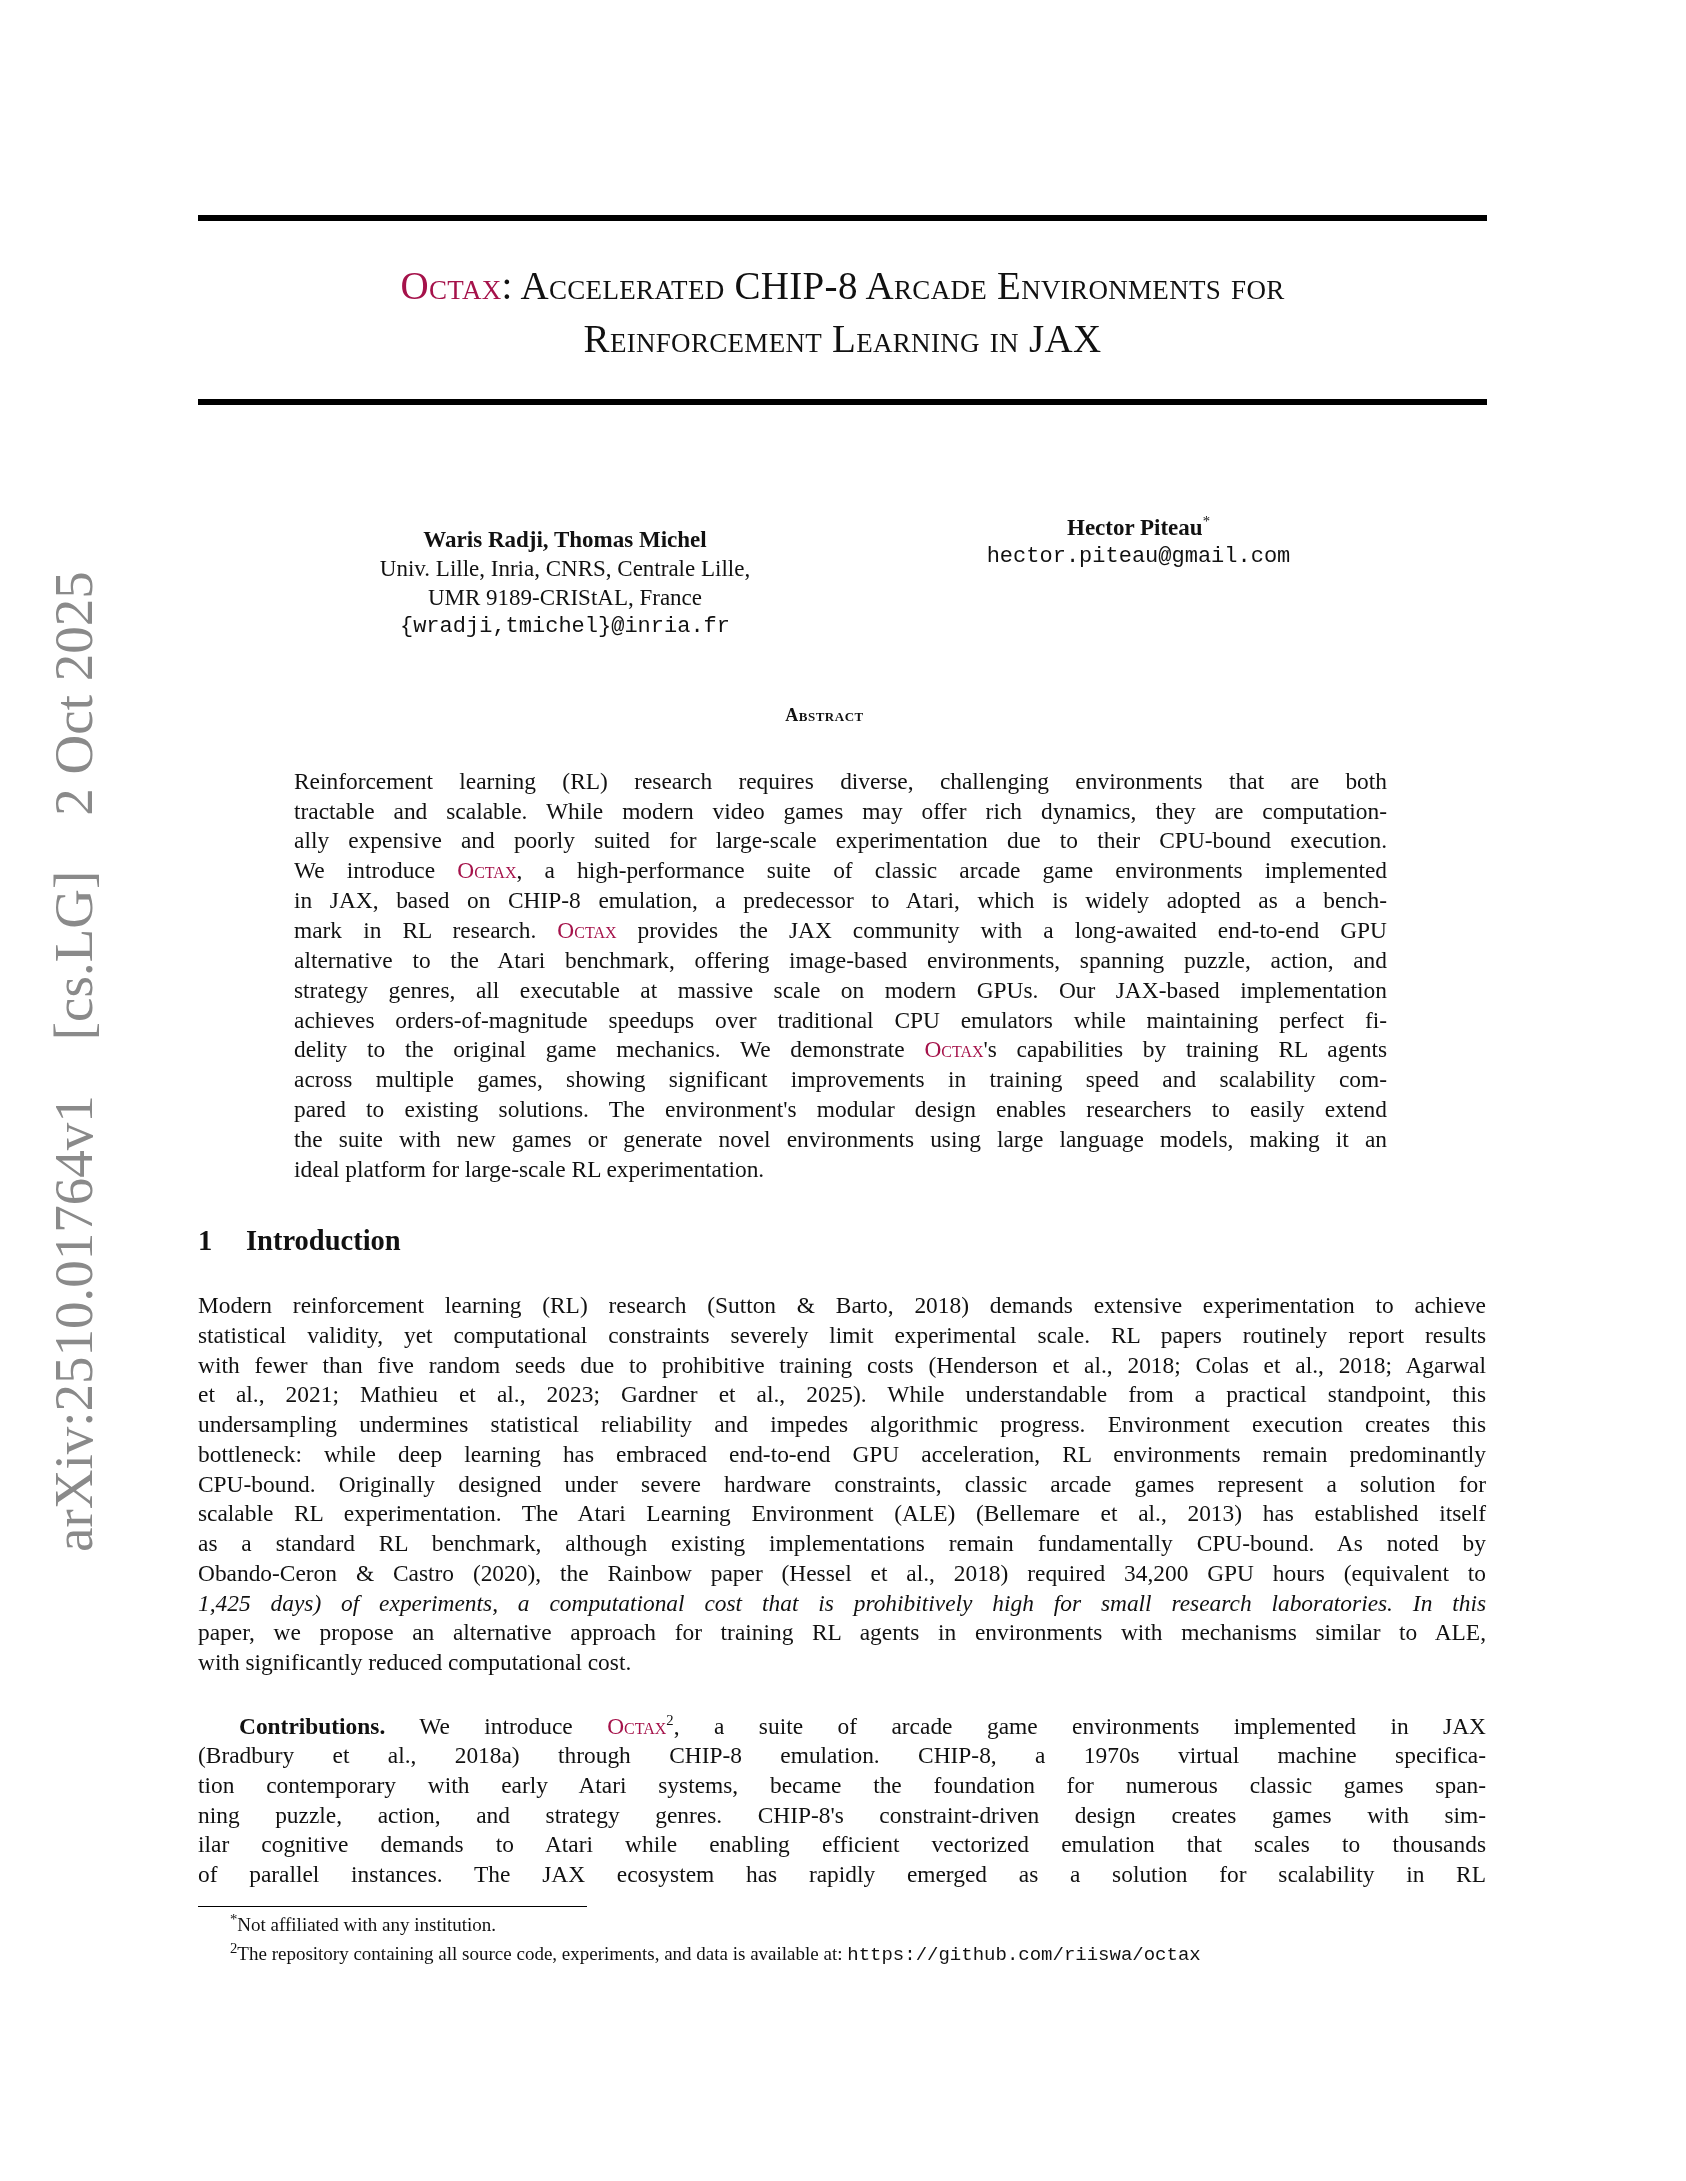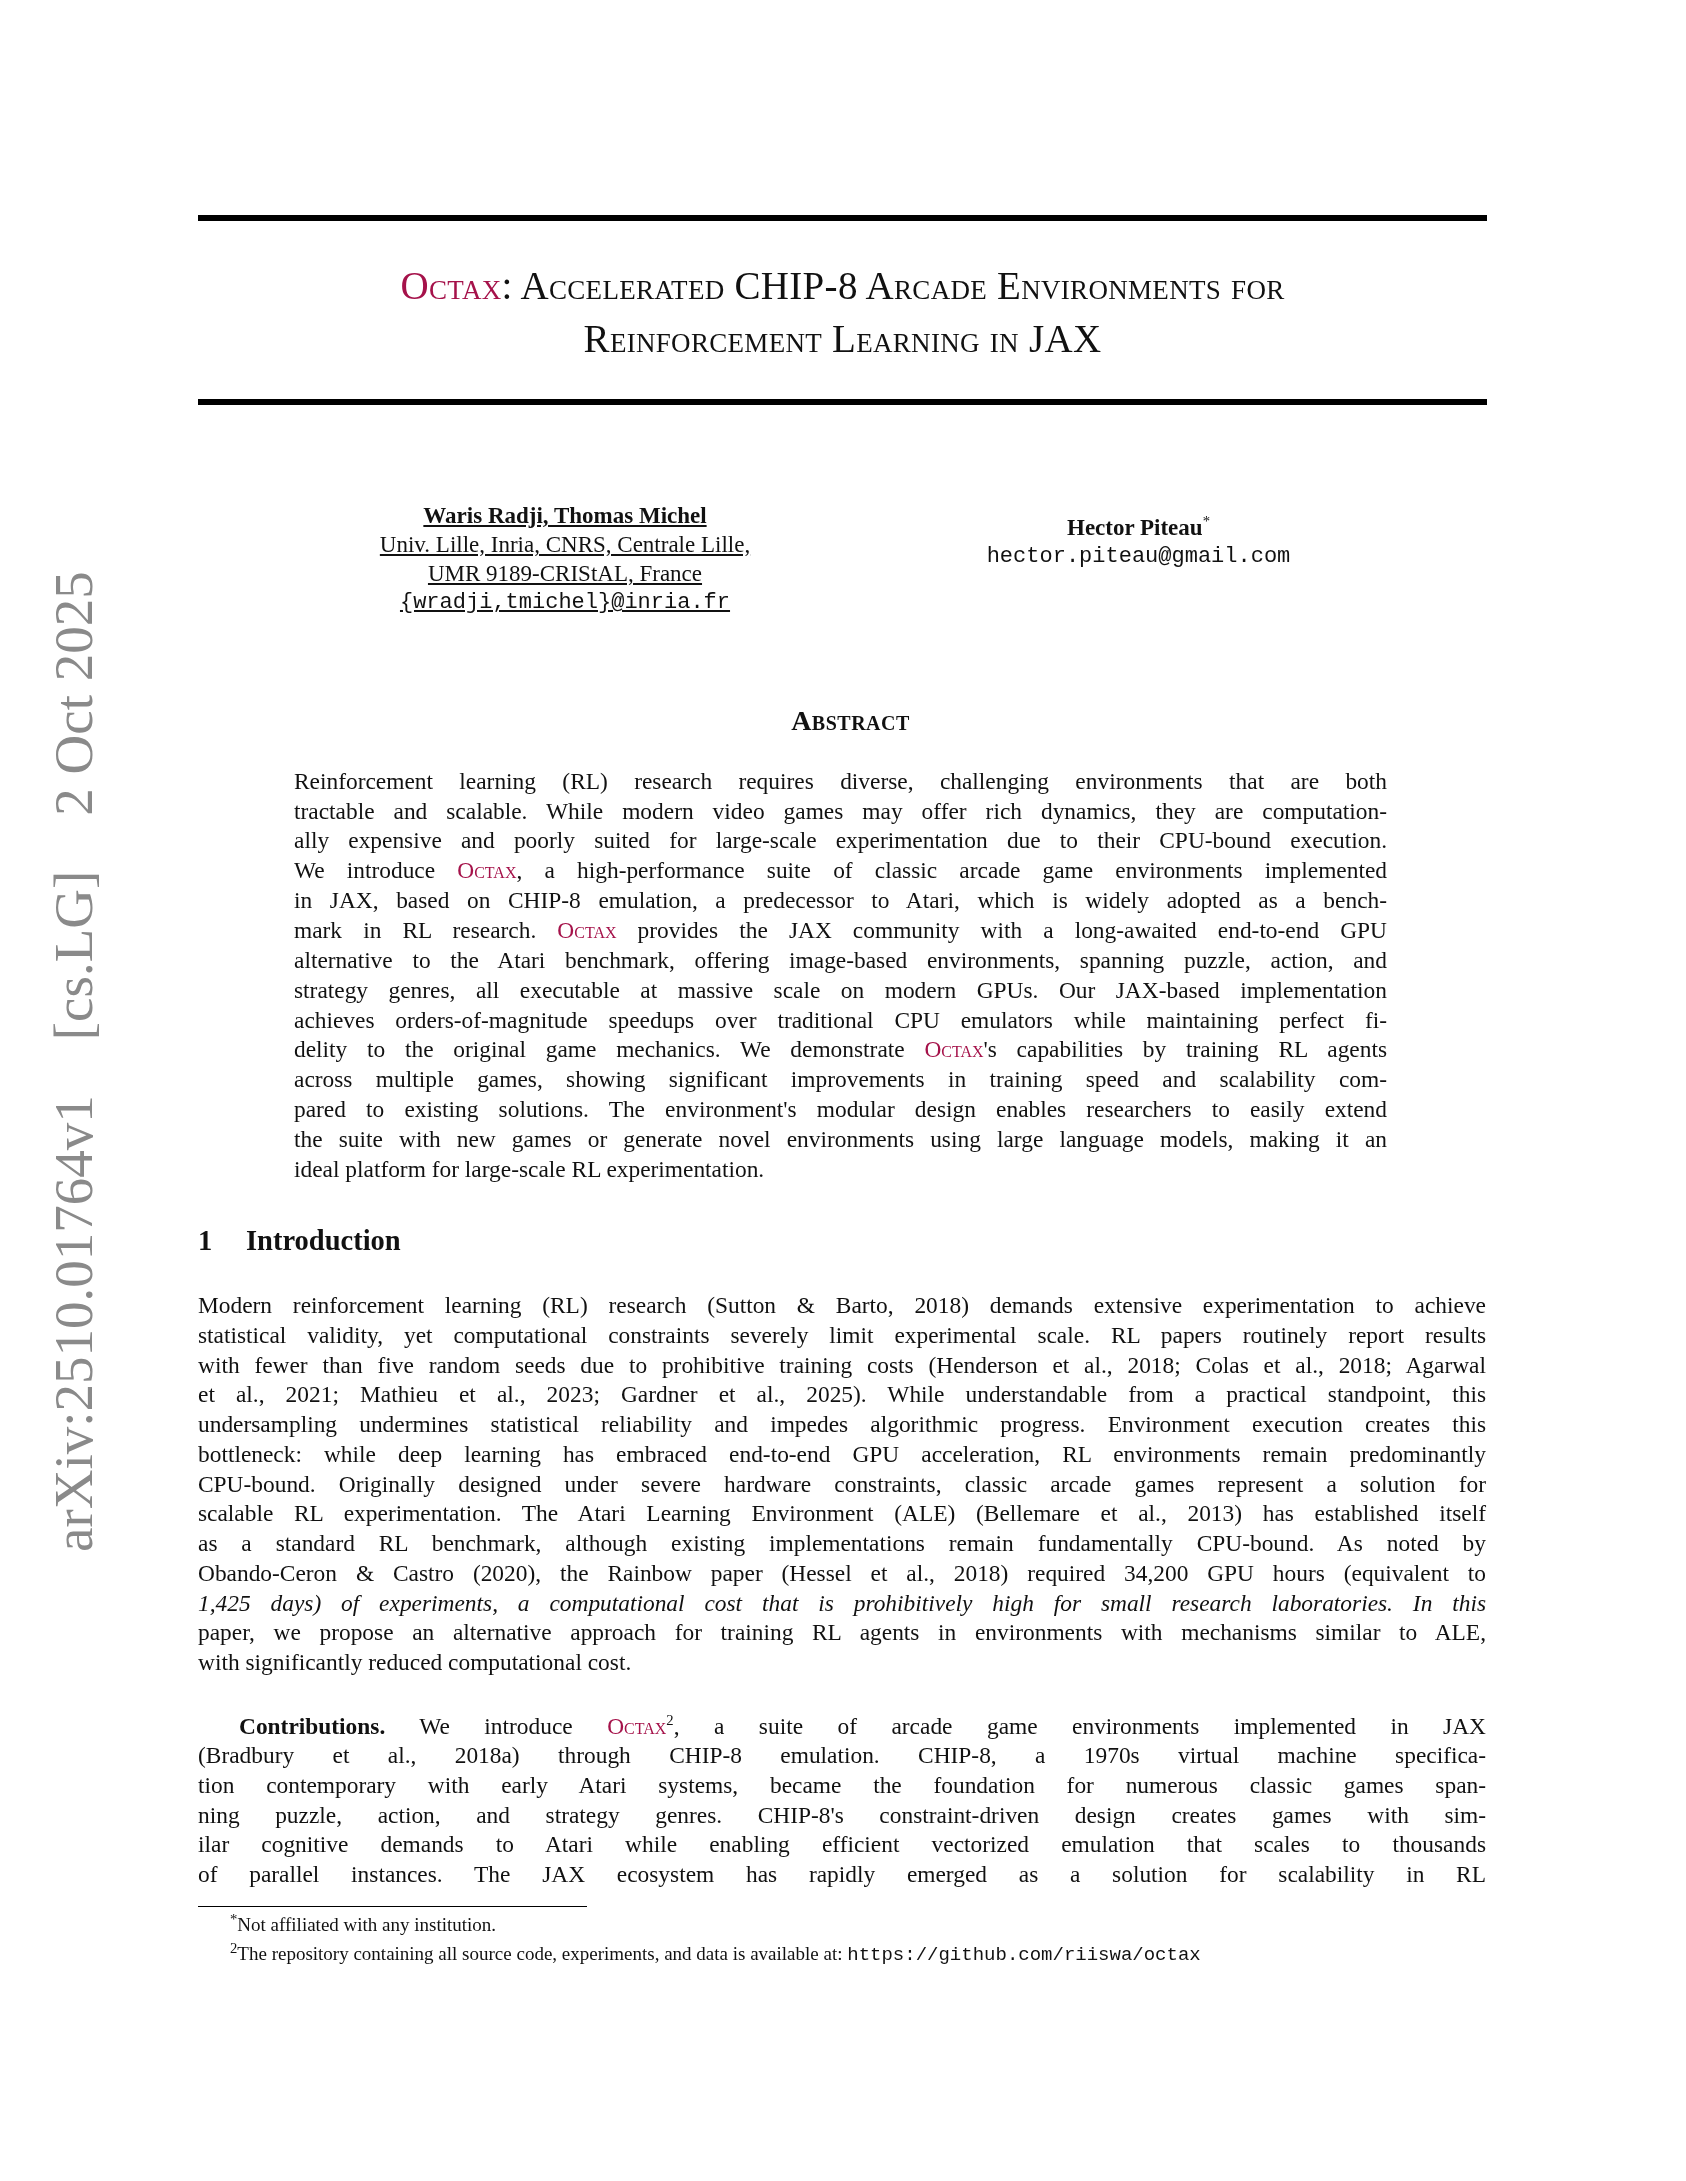--- a/index.html
+++ b/index.html
@@ -5,22 +5,22 @@
   html, body { margin: 0; padding: 0; background: #ffffff; }
   body { width: 1686px; height: 2182px; position: relative; overflow: hidden;
          font-family: "Liberation Serif", "DejaVu Serif", serif; color: #111; }
   .rule { position: absolute; left: 198px; width: 1289px; height: 5.5px; background: #000; }
   .title { position: absolute; left: 198px; width: 1289px; text-align: center;
            font-size: 39px; line-height: 53px; letter-spacing: 0.3px; font-variant: small-caps; }
   .octax { color: #A5124A; font-variant: small-caps; }
   .author-block { position: absolute; text-align: center; font-size: 23px; line-height: 29px; }
   .author-name { font-weight: bold; }
   .mono { font-family: "Liberation Mono", "DejaVu Sans Mono", monospace; font-size: 22px; }
-  .abstract-heading { position: absolute; left: 206px; width: 1289px; text-align: center;
-                      font-size: 28px; font-weight: bold; font-variant: small-caps; letter-spacing: 0.5px; }
+  .abstract-heading { position: absolute; left: 180px; width: 1289px; text-align: center;
+                      font-size: 18px; font-weight: bold; font-variant: small-caps; letter-spacing: 0.5px; }
   .line { position: absolute; white-space: nowrap; font-size: 23.4px; line-height: 29px;
           text-align: justify; text-align-last: justify; }
   .line.last { text-align-last: left; }
   .abs-line { left: 294px; width: 1093px; }
   .body-line { left: 198px; width: 1288px; }
   .section-heading { position: absolute; left: 198px; font-size: 28.5px; font-weight: bold; }
   .section-heading .num { display: inline-block; width: 48px; }
   .bold { font-weight: bold; margin-left: 41px; }
   .sup { font-size: 14.7px; vertical-align: super; line-height: 0; }
   .fn-rule { position: absolute; left: 198px; width: 389px; height: 1.4px; background: #000; top: 1906px; }
@@ -38,21 +38,21 @@
   <span>[cs.LG]</span>
   <span>&nbsp;&nbsp;</span>
   <span>2 Oct 2025</span>
 </div>
 
 <div class="rule" style="top:215px;"></div>
 <div class="title" style="top:259px;"><span class="octax">Octax</span><span>:</span><span> Accelerated CHIP-8 Arcade Environments for</span></div>
 <div class="title" style="top:312px;">Reinforcement Learning in JAX</div>
 <div class="rule" style="top:399px;"></div>
 
-<div class="author-block" style="left:331px; width:468px; top:501px;text-decoration:underline;">
+<div class="author-block" style="left:331px; width:468px; top:525px;">
   <div class="author-name">Waris Radji, Thomas Michel</div>
   <div>Univ. Lille, Inria, CNRS, Centrale Lille,</div>
   <div>UMR 9189-CRIStAL, France</div>
   <div class="mono">{wradji,tmichel}@inria.fr</div>
 </div>
 <div class="author-block" style="left:918px; width:441px; top:501px;margin-top:12px;">
   <div class="author-name"><span>Hector Piteau</span><span class="sup" style="font-weight:normal;">*</span></div>
   <div class="mono">hector.piteau@gmail.com</div>
 </div>
 

